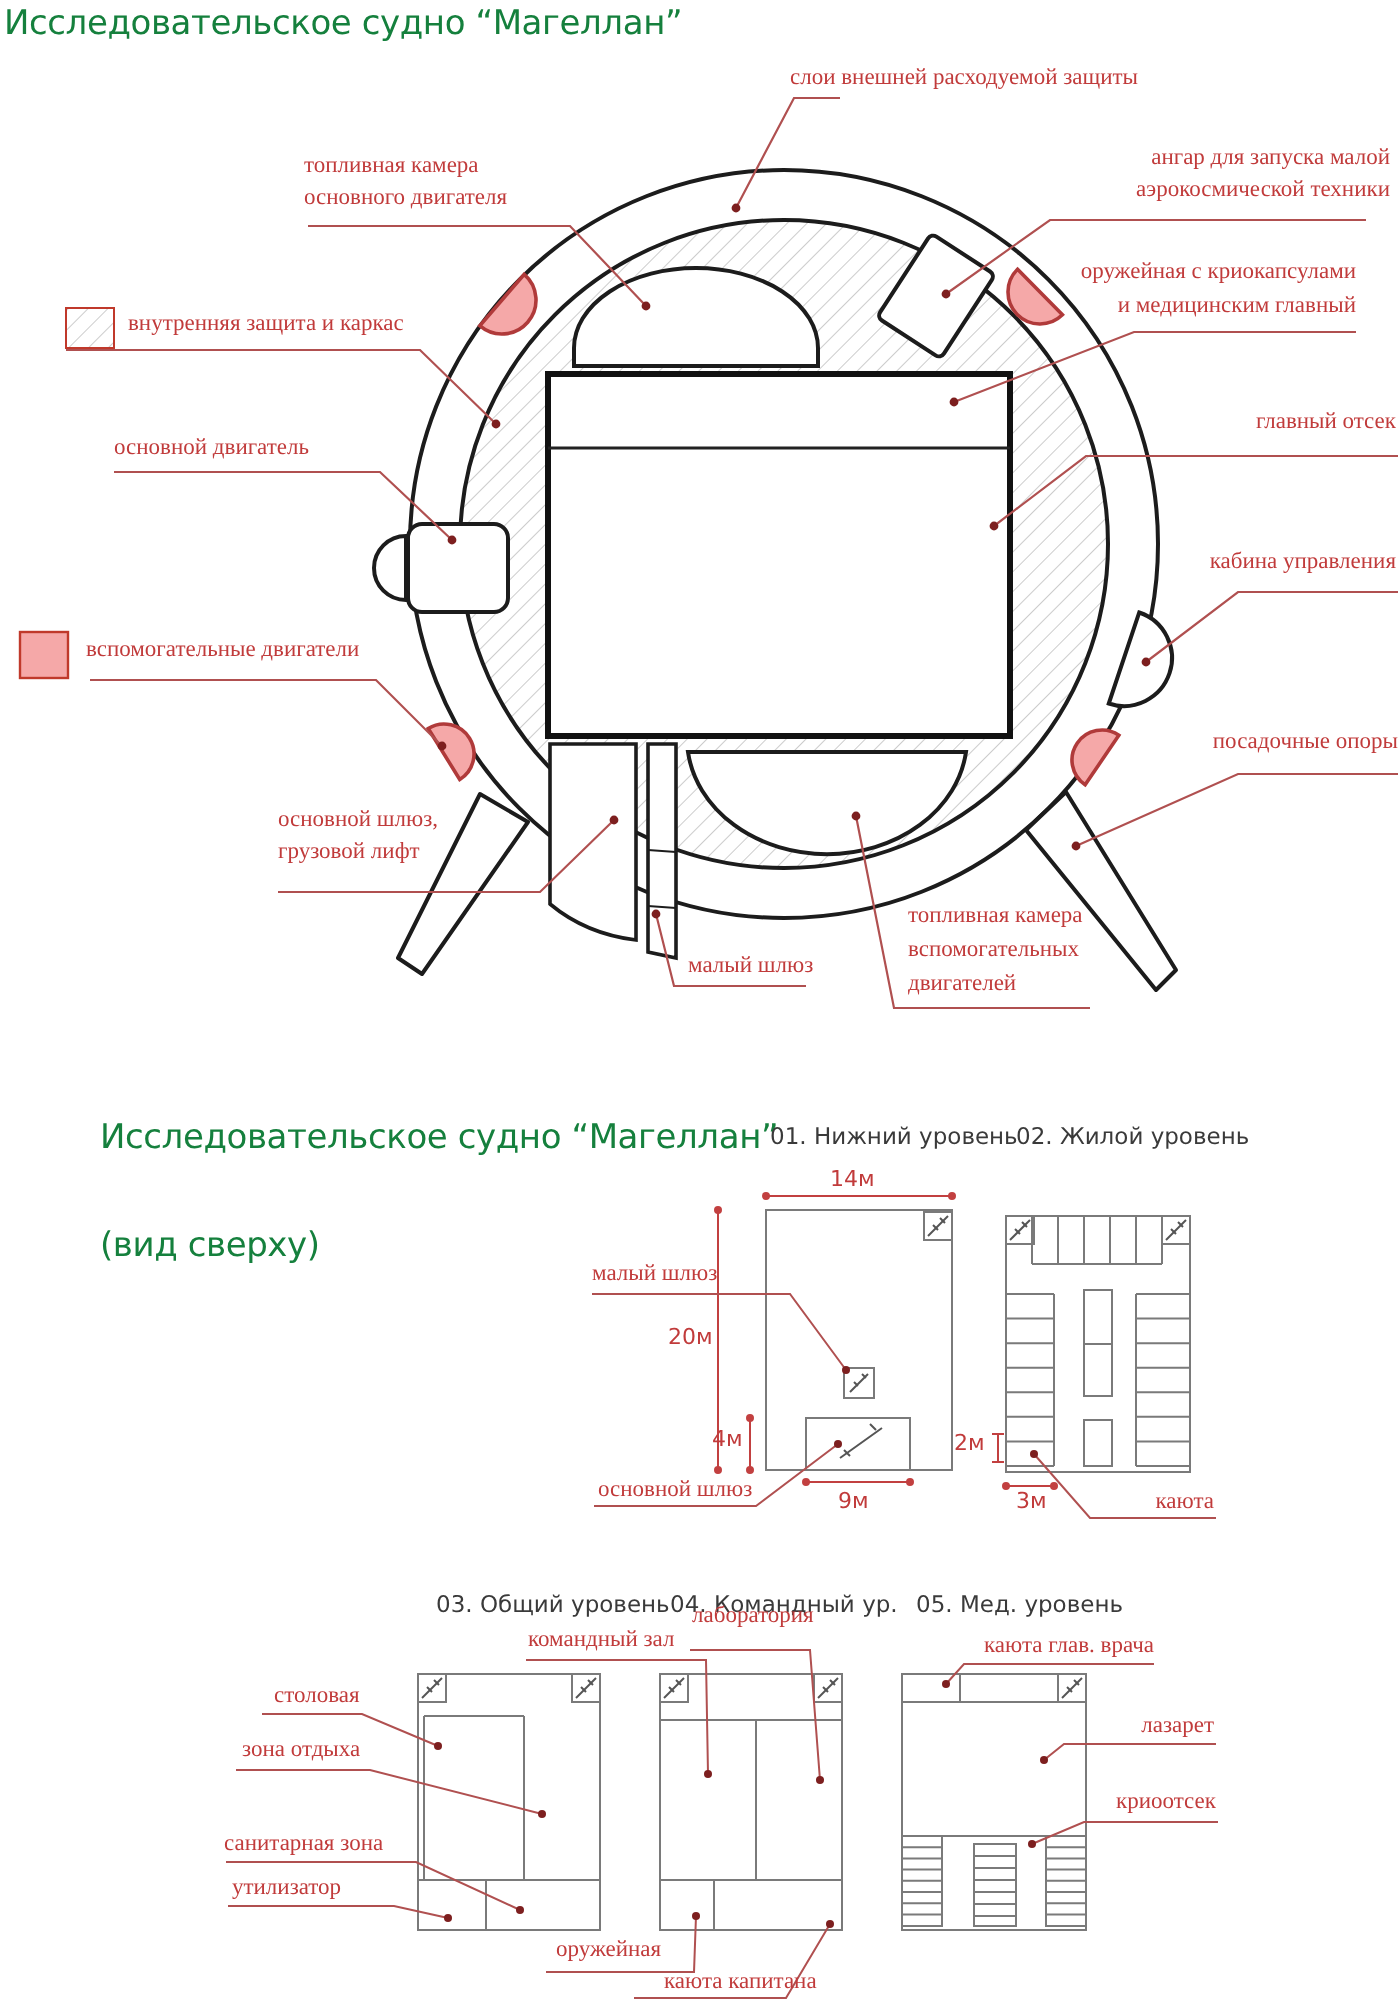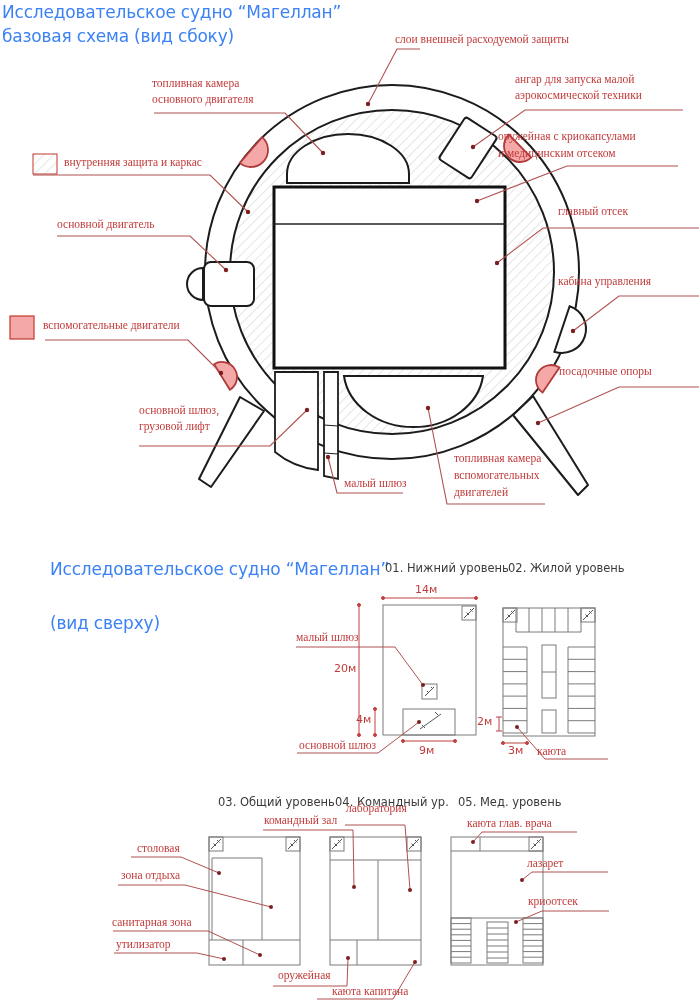--- a/index.html
+++ b/index.html
@@ -1,22 +1,22 @@
 <!DOCTYPE html>
 <html><head>
 <meta charset="utf-8">
 <style>
   html,body{margin:0;padding:0;background:#ffffff;}
   .page{position:relative;width:700px;height:1001px;background:#fff;
         font-family:"DejaVu Sans",sans-serif;overflow:hidden;}
   svg.art{position:absolute;left:0;top:0;}
   .lbl{position:absolute;color:#c13b3b;font-size:11.5px;line-height:15px;white-space:nowrap;font-family:Liberation Serif, serif;}
-  .rt{}
+  .rt{text-align:right;}
   .dim{position:absolute;color:#c13b3b;font-size:11px;white-space:nowrap;}
-  .ttl{position:absolute;color:#3b82f6;font-size:17px;line-height:24px;letter-spacing:-0.2px;white-space:nowrap;}
+  .ttl{position:absolute;color:#15803d;font-size:17px;line-height:24px;letter-spacing:-0.2px;white-space:nowrap;}
   .pttl{position:absolute;color:#3a3a3a;font-size:11.5px;white-space:nowrap;}
 </style>
 </head>
 <body>
 
 <div class="page">
 
 <svg class="art" width="700" height="1001" viewBox="0 0 700 1001">
   <defs>
     <pattern id="hatch" patternUnits="userSpaceOnUse" width="7" height="7" patternTransform="rotate(-45)">
@@ -206,31 +206,30 @@
     <circle cx="410" cy="890" r="2"></circle>
         <circle cx="348" cy="958" r="2"></circle>
     <circle cx="415" cy="962" r="2"></circle>
         <circle cx="473" cy="842" r="2"></circle>
     <circle cx="522" cy="880" r="2"></circle>
         <circle cx="516" cy="922" r="2"></circle>
   </g>
 </svg>
 
 <div class="ttl" style="left:2px;top:0px">Исследовательское судно “Магеллан”</div>
-<div class="ttl" style="left:2px;top:24px">базовая схема (вид сбоку)</div>
 <div class="ttl" style="left:50px;top:557px">Исследовательское судно “Магеллан”</div>
 <div class="ttl" style="left:50px;top:611px">(вид сверху)</div>
 
 <div class="lbl" style="left:152px;top:76px">топливная камера</div>
 <div class="lbl" style="left:152px;top:92px">основного двигателя</div>
 <div class="lbl" style="left:395px;top:32px">слои внешней расходуемой защиты</div>
 <div class="lbl rt" style="left:515px;top:72px;width:180px">ангар для запуска малой</div>
 <div class="lbl rt" style="left:515px;top:88px;width:180px">аэрокосмической техники</div>
 <div class="lbl rt" style="left:498px;top:129px;width:180px">оружейная с криокапсулами</div>
-<div class="lbl rt" style="left:498px;top:146px;width:180px">и медицинским отсеком</div>
+<div class="lbl rt" style="left:498px;top:146px;width:180px">и медицинским главный</div>
 <div class="lbl" style="left:64px;top:155px">внутренняя защита и каркас</div>
 <div class="lbl" style="left:57px;top:217px">основной двигатель</div>
 <div class="lbl" style="left:43px;top:318px">вспомогательные двигатели</div>
 <div class="lbl rt" style="left:558px;top:204px;width:140px">главный отсек</div>
 <div class="lbl rt" style="left:558px;top:274px;width:140px">кабина управления</div>
 <div class="lbl rt" style="left:559px;top:364px;width:140px">посадочные опоры</div>
 <div class="lbl" style="left:139px;top:403px">основной шлюз,</div>
 <div class="lbl" style="left:139px;top:419px">грузовой лифт</div>
 <div class="lbl" style="left:344px;top:476px">малый шлюз</div>
 <div class="lbl" style="left:454px;top:451px">топливная камера</div>

